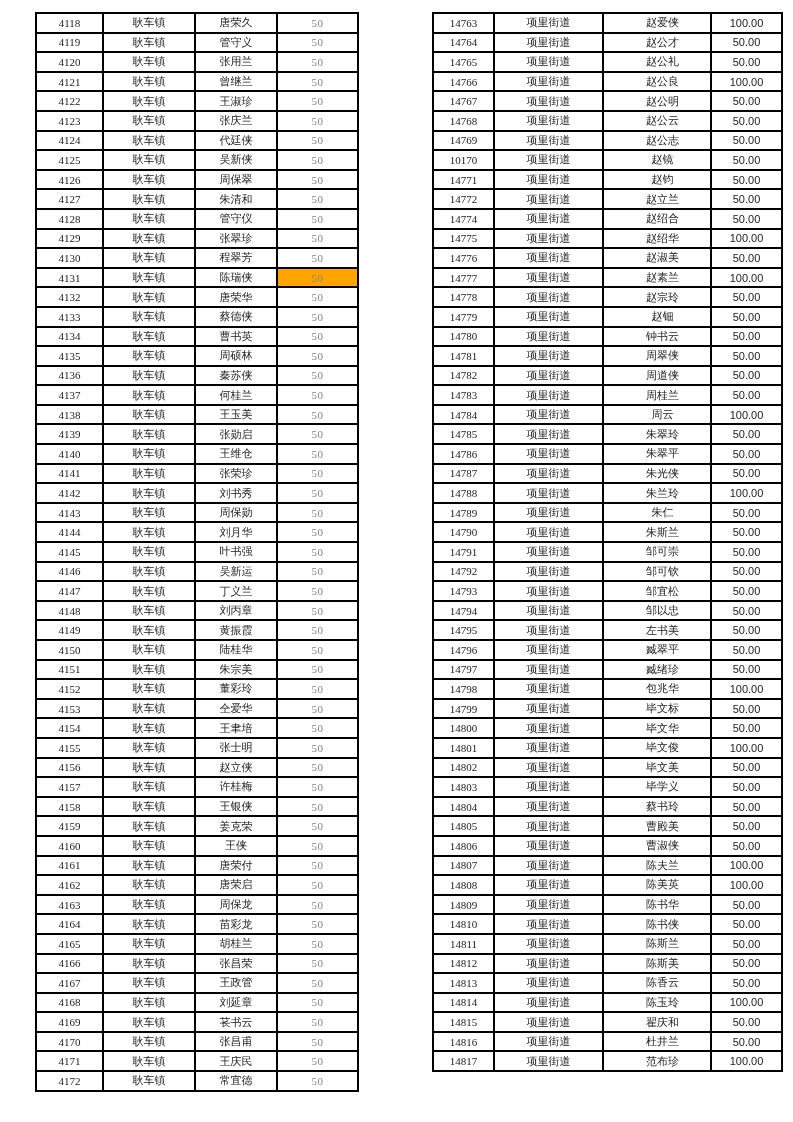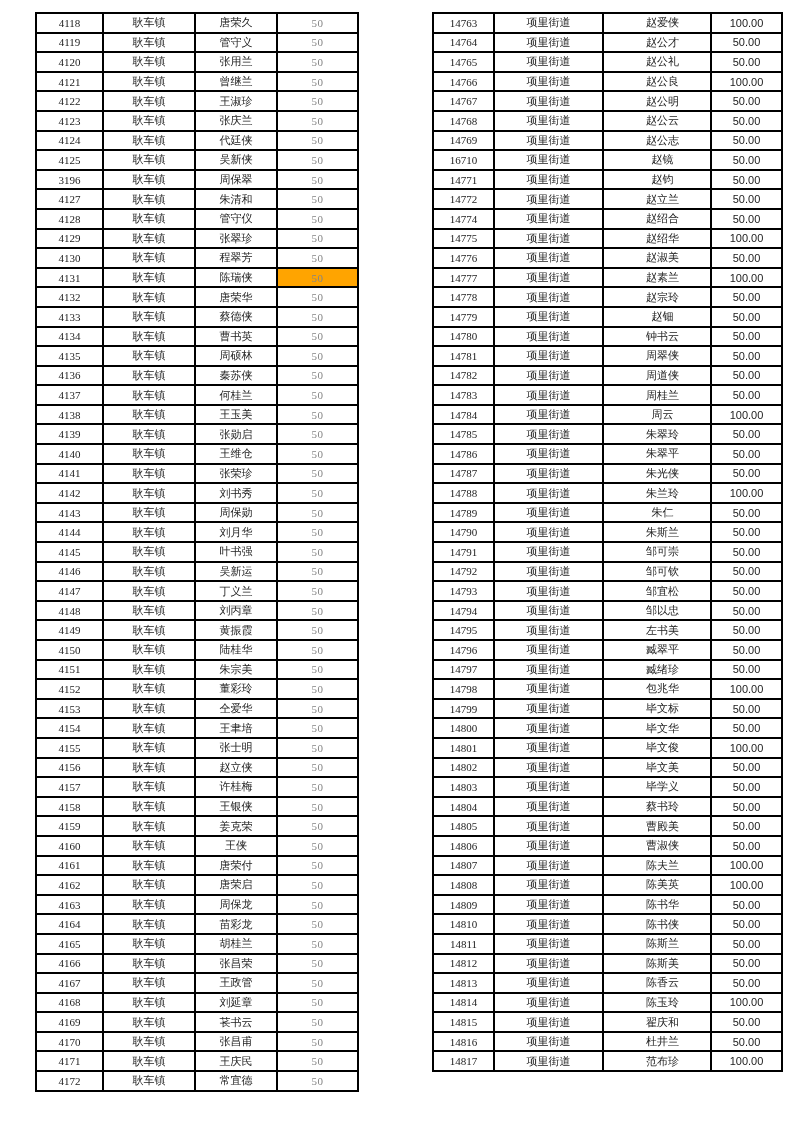--- a/index.html
+++ b/index.html
@@ -99,21 +99,21 @@
           <td class="c2">代廷侠</td>
           <td class="c3">50</td>
         </tr>
         <tr>
           <td class="c0">4125</td>
           <td class="c1">耿车镇</td>
           <td class="c2">吴新侠</td>
           <td class="c3">50</td>
         </tr>
         <tr>
-          <td class="c0">3196</td>
+          <td class="c0">4126</td>
           <td class="c1">耿车镇</td>
           <td class="c2">周保翠</td>
           <td class="c3">50</td>
         </tr>
         <tr>
           <td class="c0">4127</td>
           <td class="c1">耿车镇</td>
           <td class="c2">朱清和</td>
           <td class="c3">50</td>
         </tr>
@@ -427,21 +427,21 @@
           <td class="c2">赵公云</td>
           <td class="c3">50.00</td>
         </tr>
         <tr>
           <td class="c0">14769</td>
           <td class="c1">项里街道</td>
           <td class="c2">赵公志</td>
           <td class="c3">50.00</td>
         </tr>
         <tr>
-          <td class="c0">16710</td>
+          <td class="c0">10170</td>
           <td class="c1">项里街道</td>
           <td class="c2">赵镜</td>
           <td class="c3">50.00</td>
         </tr>
         <tr>
           <td class="c0">14771</td>
           <td class="c1">项里街道</td>
           <td class="c2">赵钧</td>
           <td class="c3">50.00</td>
         </tr>

